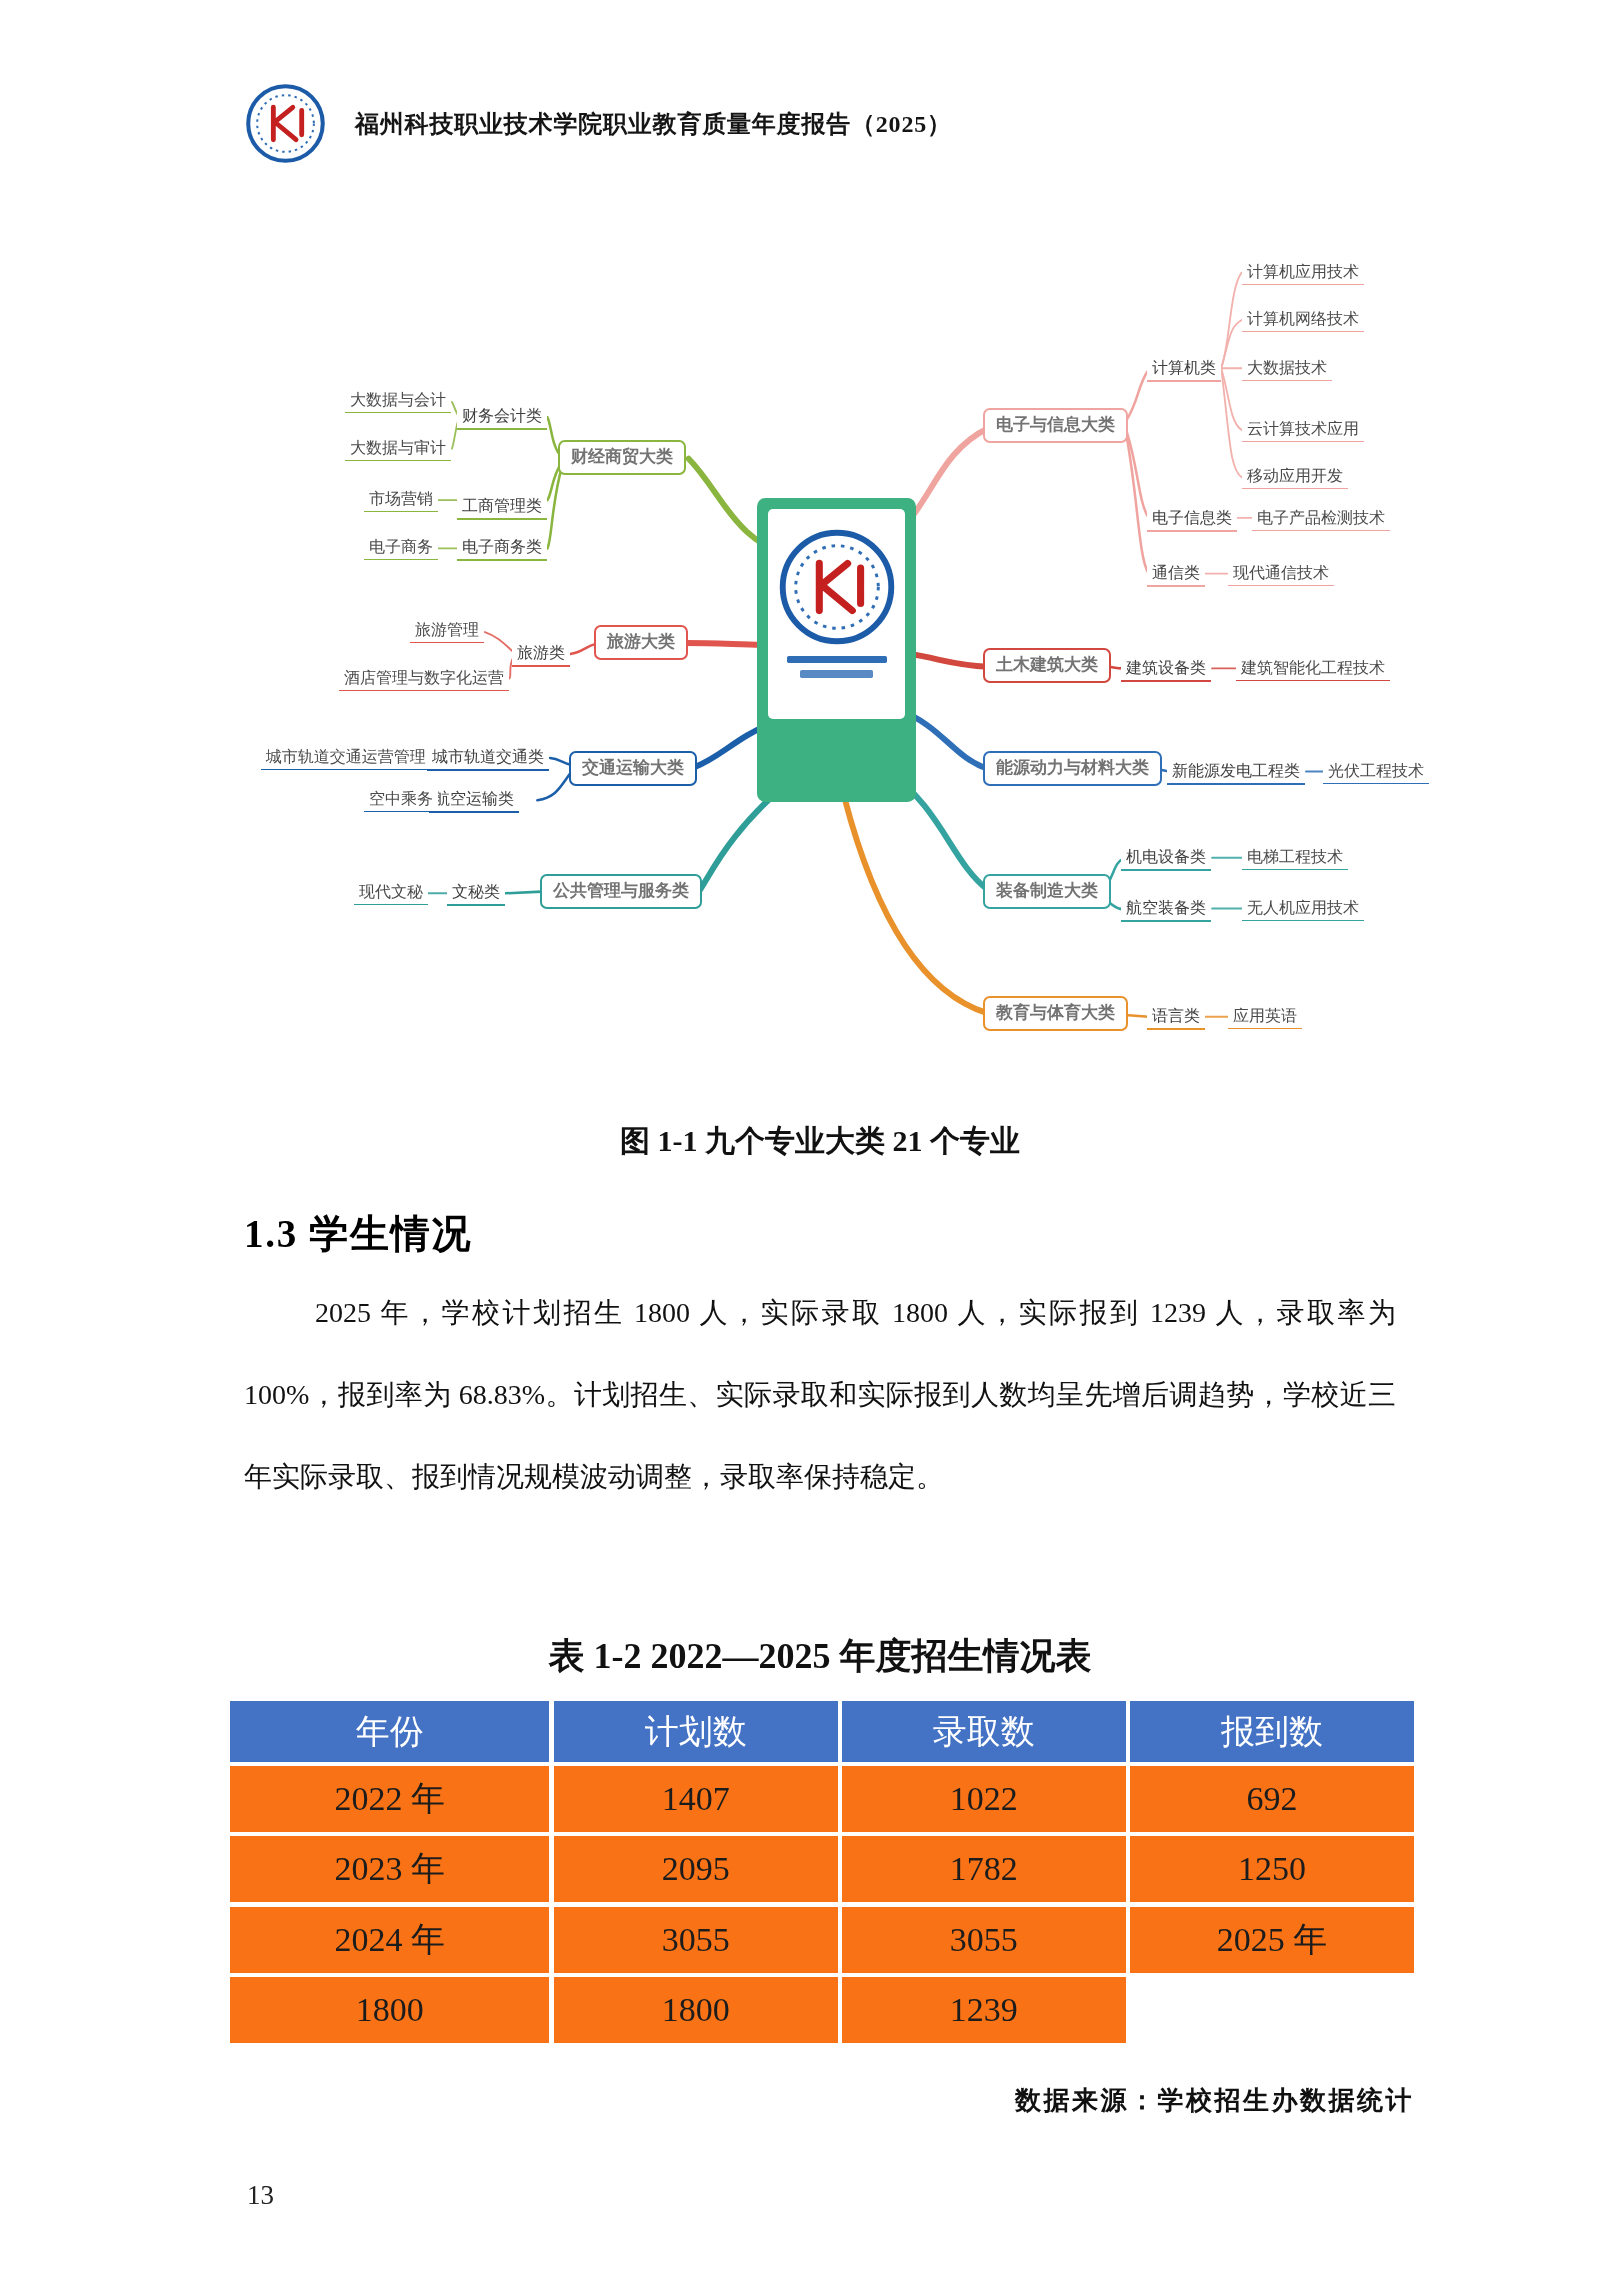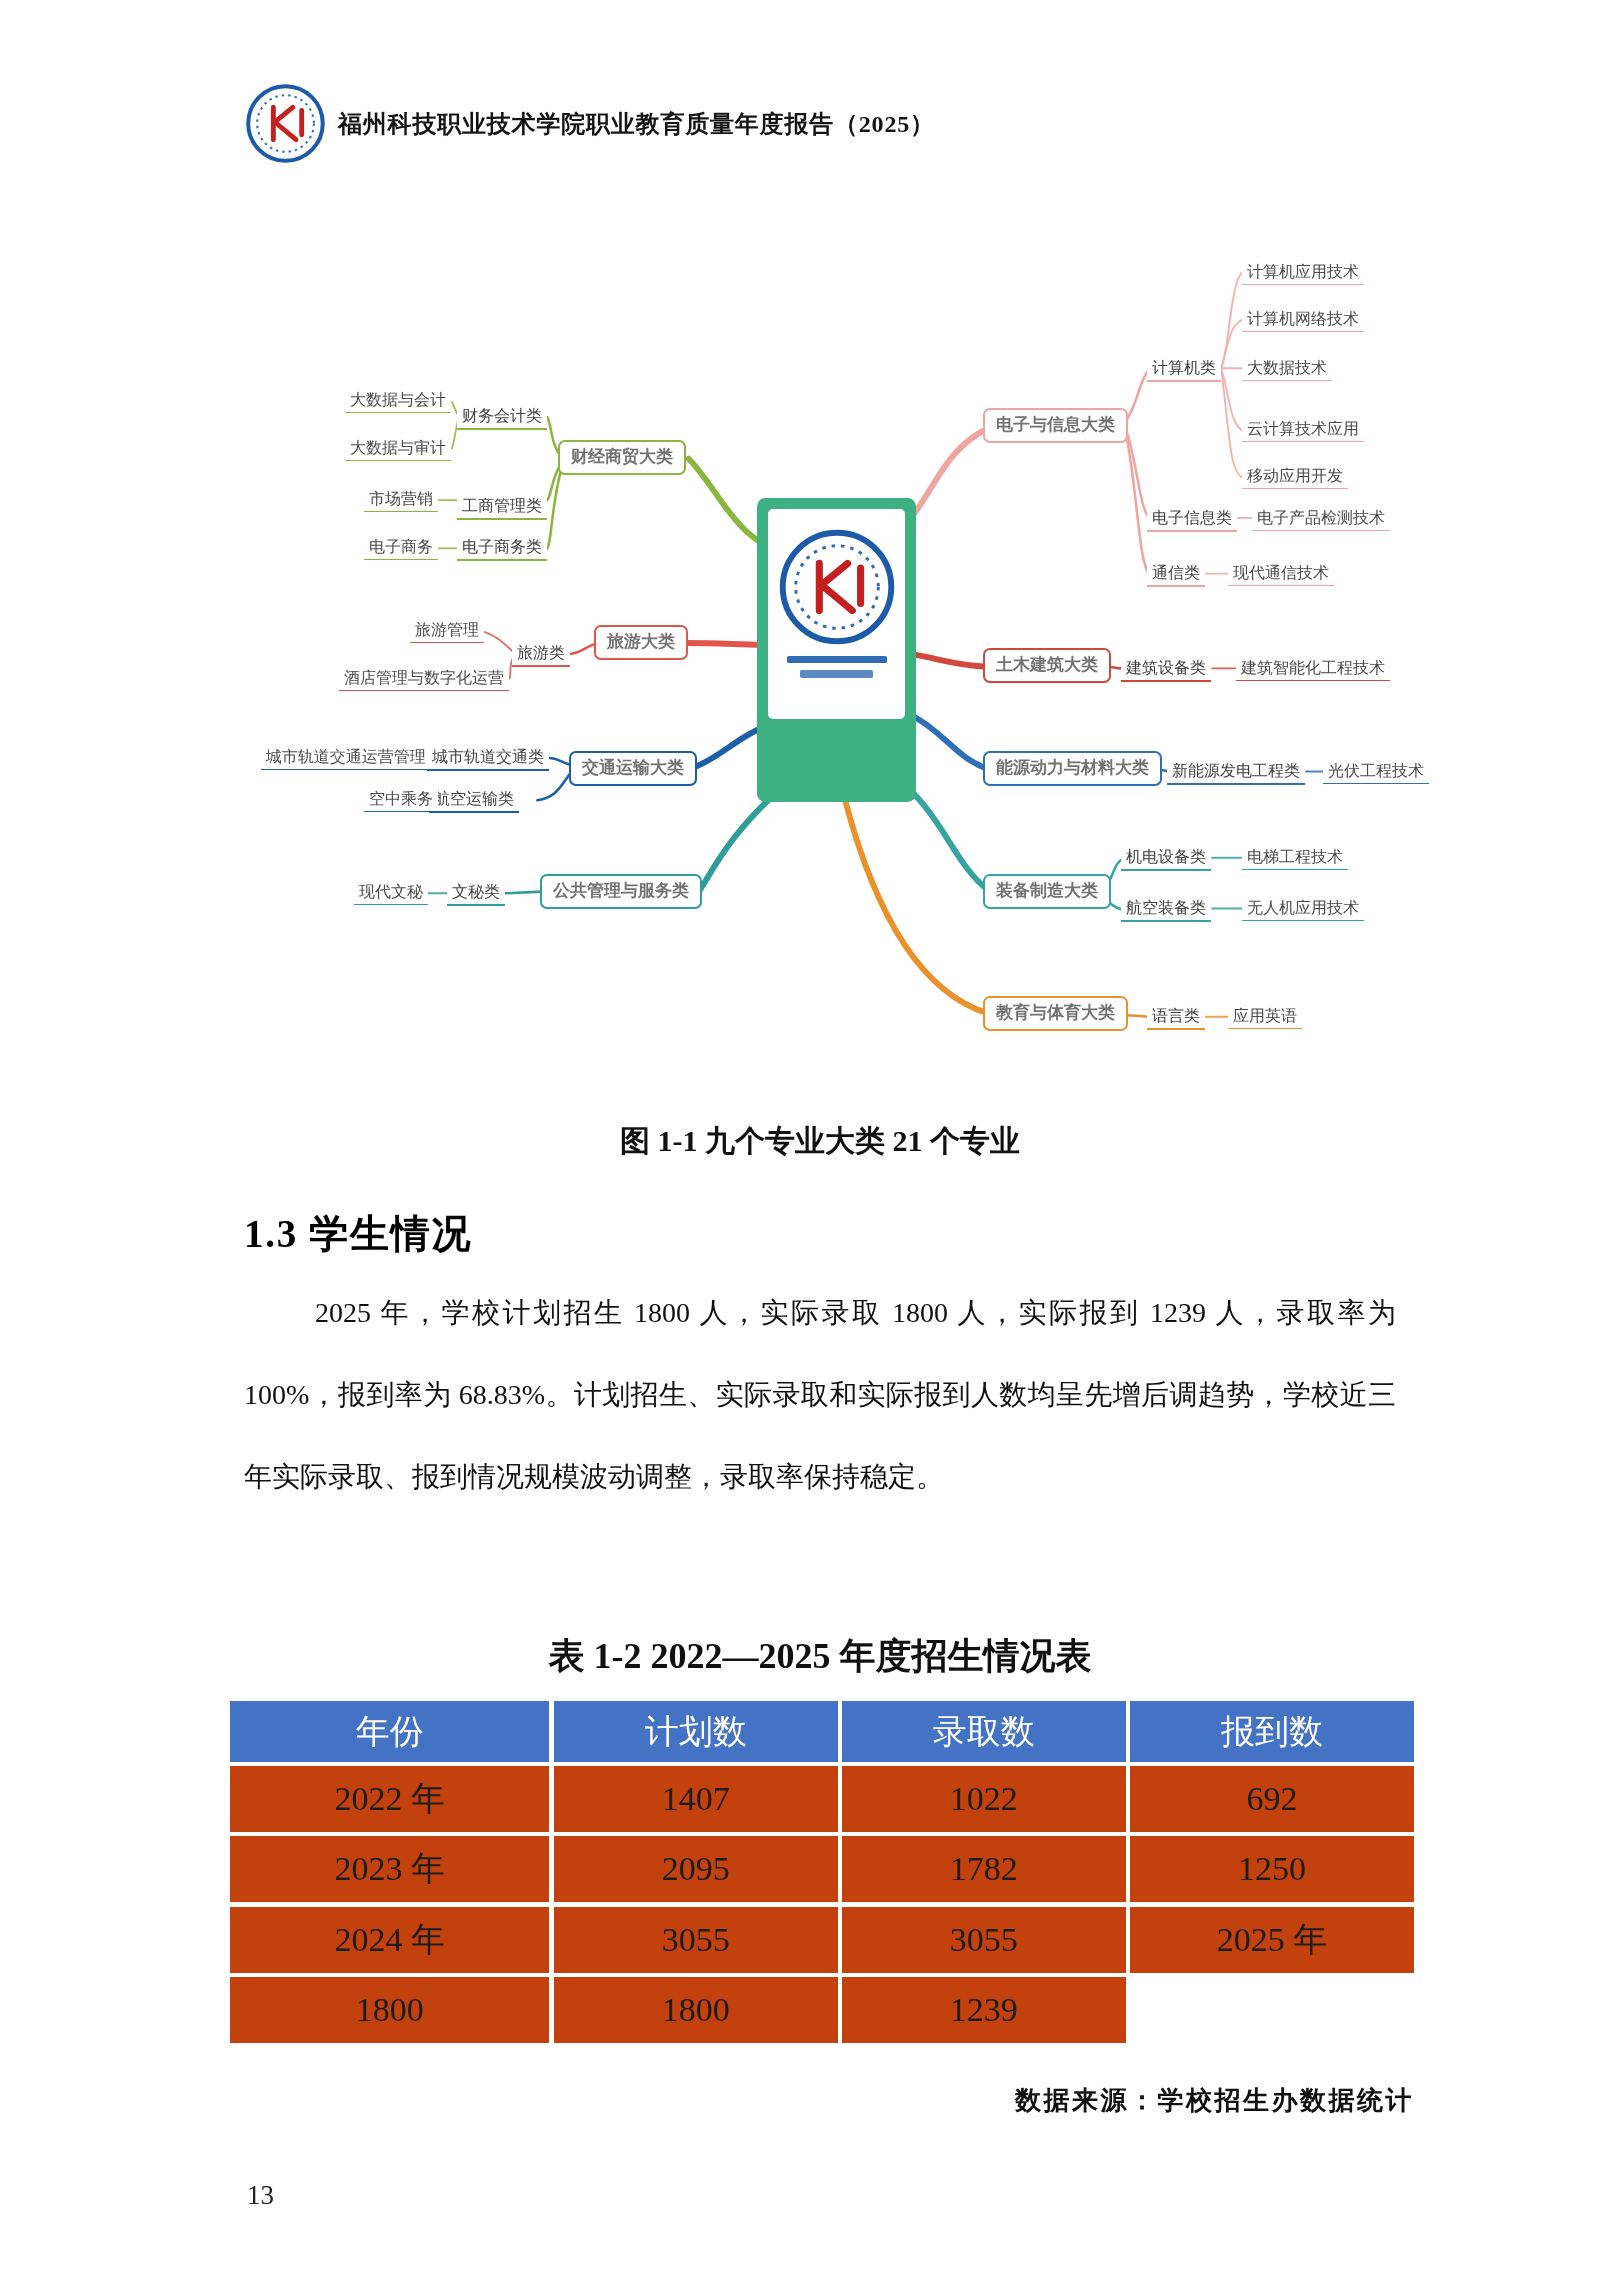--- a/index.html
+++ b/index.html
@@ -1,21 +1,21 @@
 <!DOCTYPE html>
 <html style="font-size:13.5px"><head>
 <meta charset="utf-8">
 <style>
   * { margin:0; padding:0; box-sizing:border-box; }
   html,body { width:1623px; height:2295px; }
   body { background:#ffffff; font-family:"Liberation Serif", serif; color:#1a1a1a; position:relative; }
   .page { position:relative; width:1623px; height:2295px; background:#fff; overflow:hidden; }
 
   
-  .doc-header { position:absolute; left:245px; top:83px; display:flex; align-items:center; gap:12px; }
+  .doc-header { position:absolute; left:245px; top:83px; display:flex; align-items:center; gap:29px; }
   .doc-header .emblem { width:81px; height:81px; flex:0 0 auto; }
   .doc-header .title { font-size:24px; font-weight:bold; letter-spacing:0.8px; color:#151515; }
 
   
   .mindmap { position:absolute; left:254px; top:249px; width:1167px; height:854px;
              font-family:"Liberation Sans", sans-serif; }
   .mm-lines { position:absolute; left:0; top:0; width:1167px; height:854px; }
   .mm-center { position:absolute; left:503px; top:249px; width:159px; height:304px;
                background:#3db182; border-radius:8.5px; padding:11px; }
   .mm-center .panel { background:#ffffff; border-radius:5px; height:210px; display:flex;
@@ -41,21 +41,21 @@
   .body-paragraph { position:absolute; left:244px; top:1272px; width:1152px; font-size:28px;
                     line-height:82px; text-align:justify; text-indent:71px; color:#111; }
   .table-caption { position:absolute; left:244px; top:1632px; width:1152px; text-align:center;
                    font-size:36px; font-weight:bold; color:#111; }
 
   
   .enroll-table { position:absolute; left:230px; top:1701px; width:1184px; display:grid;
                   grid-template-columns:27fr 24fr 24fr 24fr; gap:4.2px; background:#fff; }
   .enroll-table .th { background:#4472c4; color:#ffffff; font-size:34px; height:61px;
                       display:flex; align-items:center; justify-content:center; }
-  .enroll-table .td { background:#c2410c; color:#1c1c1c; font-size:34px; height:66px;
+  .enroll-table .td { background:#f97316; color:#1c1c1c; font-size:34px; height:66px;
                       display:flex; align-items:center; justify-content:center; }
 
   .table-source { position:absolute; left:230px; top:2055px; width:1184px; text-align:right;
                   font-size:26px; font-weight:bold; letter-spacing:2.5px; color:#111;margin-top:28px; }
   .page-number { position:absolute; left:247px; top:2180px; font-size:27px; color:#222; }
 </style>
 </head>
 <body>
 
 <div class="page">

